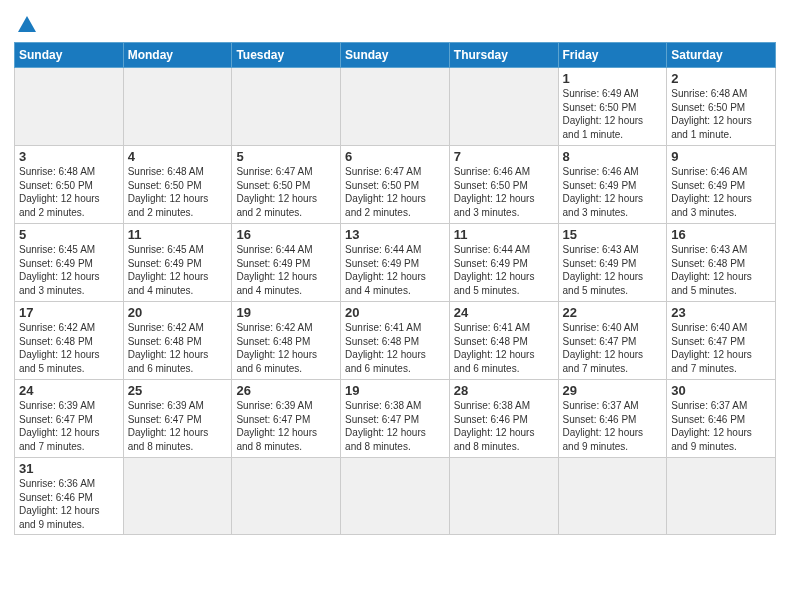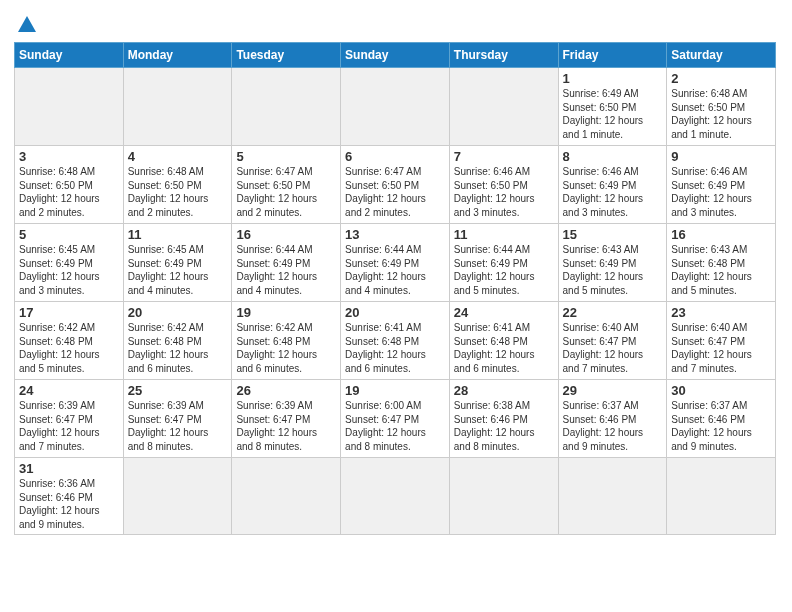--- a/index.html
+++ b/index.html
@@ -301,21 +301,21 @@
 Daylight: 12 hours and 8 minutes.</div>
           </td>
           <td>
             <span class="date-num">26</span>
             <div class="day-info">Sunrise: 6:39 AM
 Sunset: 6:47 PM
 Daylight: 12 hours and 8 minutes.</div>
           </td>
           <td>
             <span class="date-num">19</span>
-            <div class="day-info">Sunrise: 6:00 AM
+            <div class="day-info">Sunrise: 6:38 AM
 Sunset: 6:47 PM
 Daylight: 12 hours and 8 minutes.</div>
           </td>
           <td>
             <span class="date-num">28</span>
             <div class="day-info">Sunrise: 6:38 AM
 Sunset: 6:46 PM
 Daylight: 12 hours and 8 minutes.</div>
           </td>
           <td>

